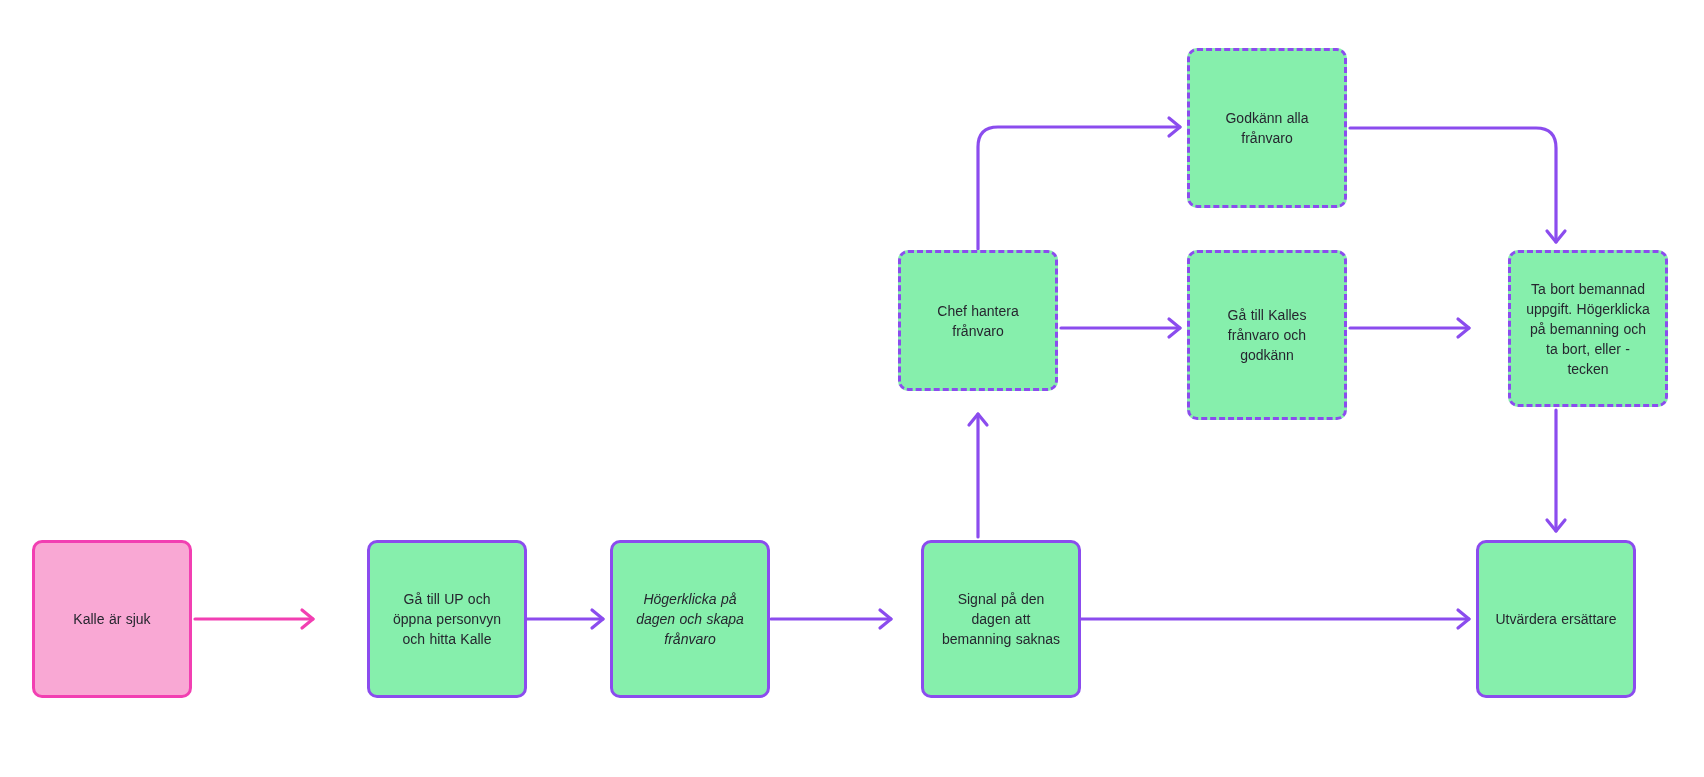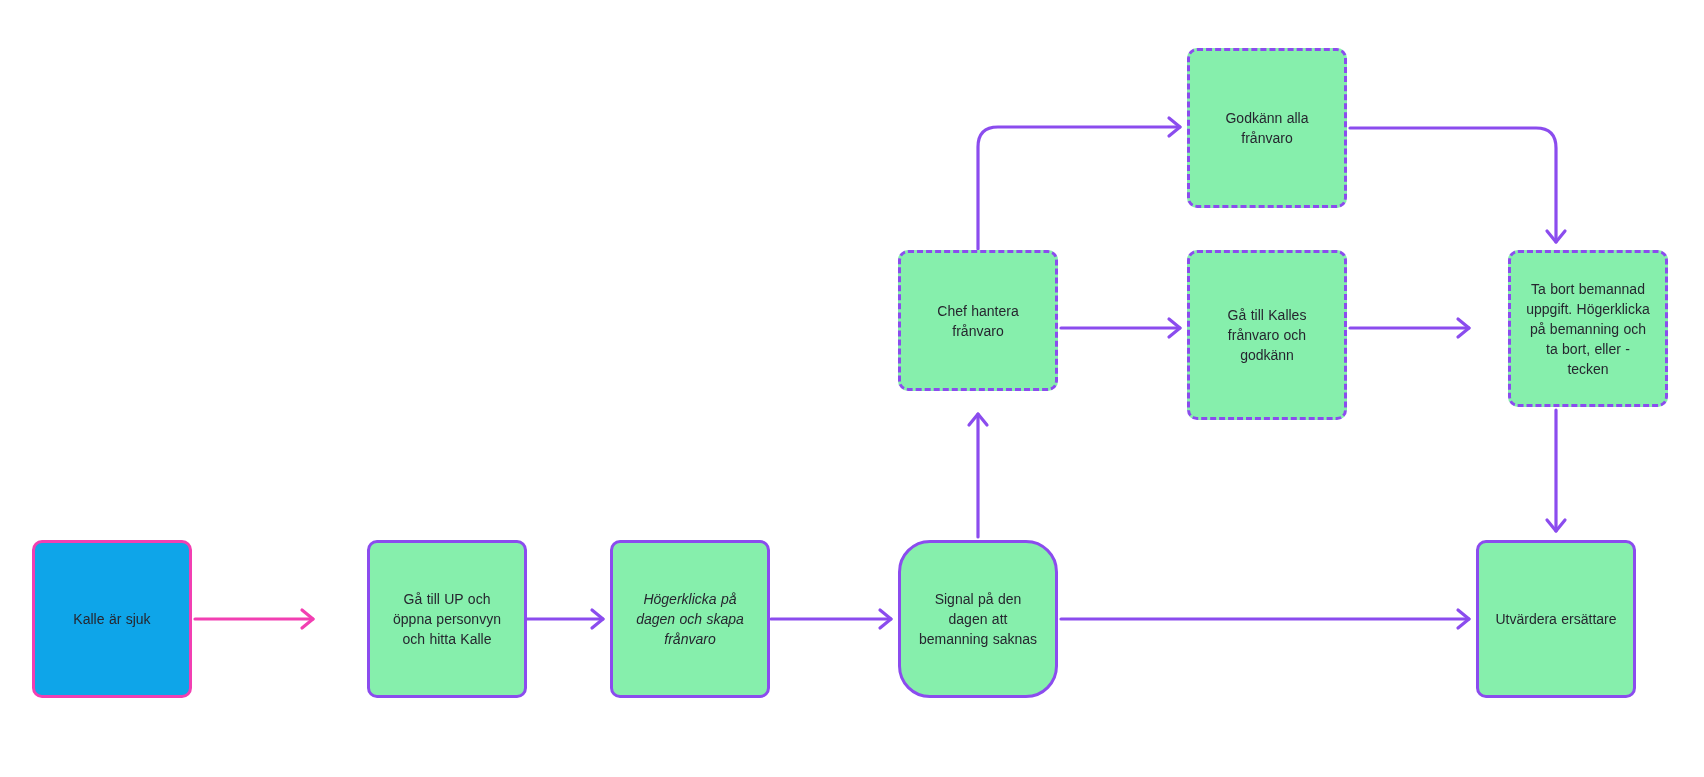--- a/index.html
+++ b/index.html
@@ -39,29 +39,29 @@
   }
   .node .label {
     width: 124px;
     text-align: center;
     font-size: 14px;
     line-height: 20px;
     color: #26262f;
     word-spacing: 0.5px;
   }
   .node.purple { background: #86efac; border: 3px solid #8b4cee; }
-  .node.pink   { background: #0ea5e9; border: 3px solid #f23fb2; }
+  .node.pink   { background: #f9a8d4; border: 3px solid #f23fb2; }
   .node.solid  { border-style: solid; }
   .node.dashed { border-style: dashed; }
 
   
   #n-kalle      { left: 32px;   top: 540px; }
   #n-gatillup   { left: 320px;  top: 540px; margin-left: 47px; }
   #n-hoger      { left: 610px;  top: 540px; font-style: italic; }
-  #n-signal     { left: 898px;  top: 540px; border-radius: 32px; }
+  #n-signal     { left: 921px;  top: 540px; }
   #n-utvardera  { left: 1476px; top: 540px; }
   #n-chef       { left: 898px;  top: 250px; height: 141px; }
   #n-gakalles   { left: 1187px; top: 250px; height: 170px; }
   #n-tabort     { left: 1476px; top: 250px; height: 157px; margin-left: 32px; }
   #n-godkann    { left: 1187px; top: 48px;  height: 160px; }
 </style>
 </head>
 <body>
 
 <div class="canvas">

